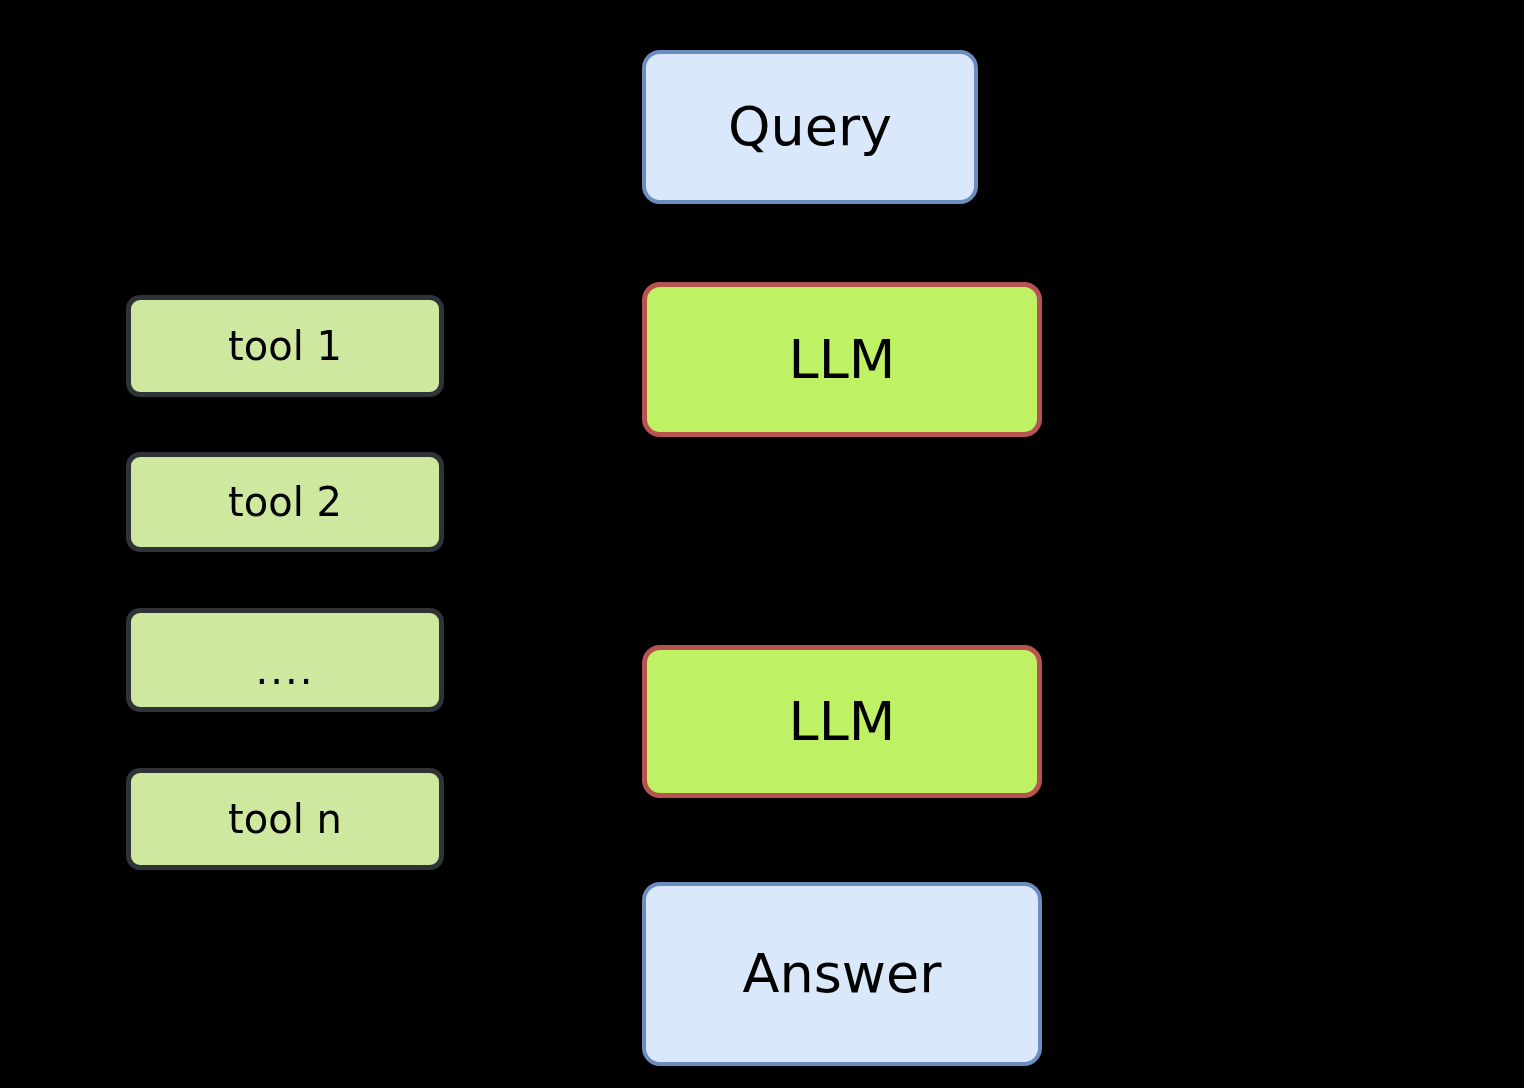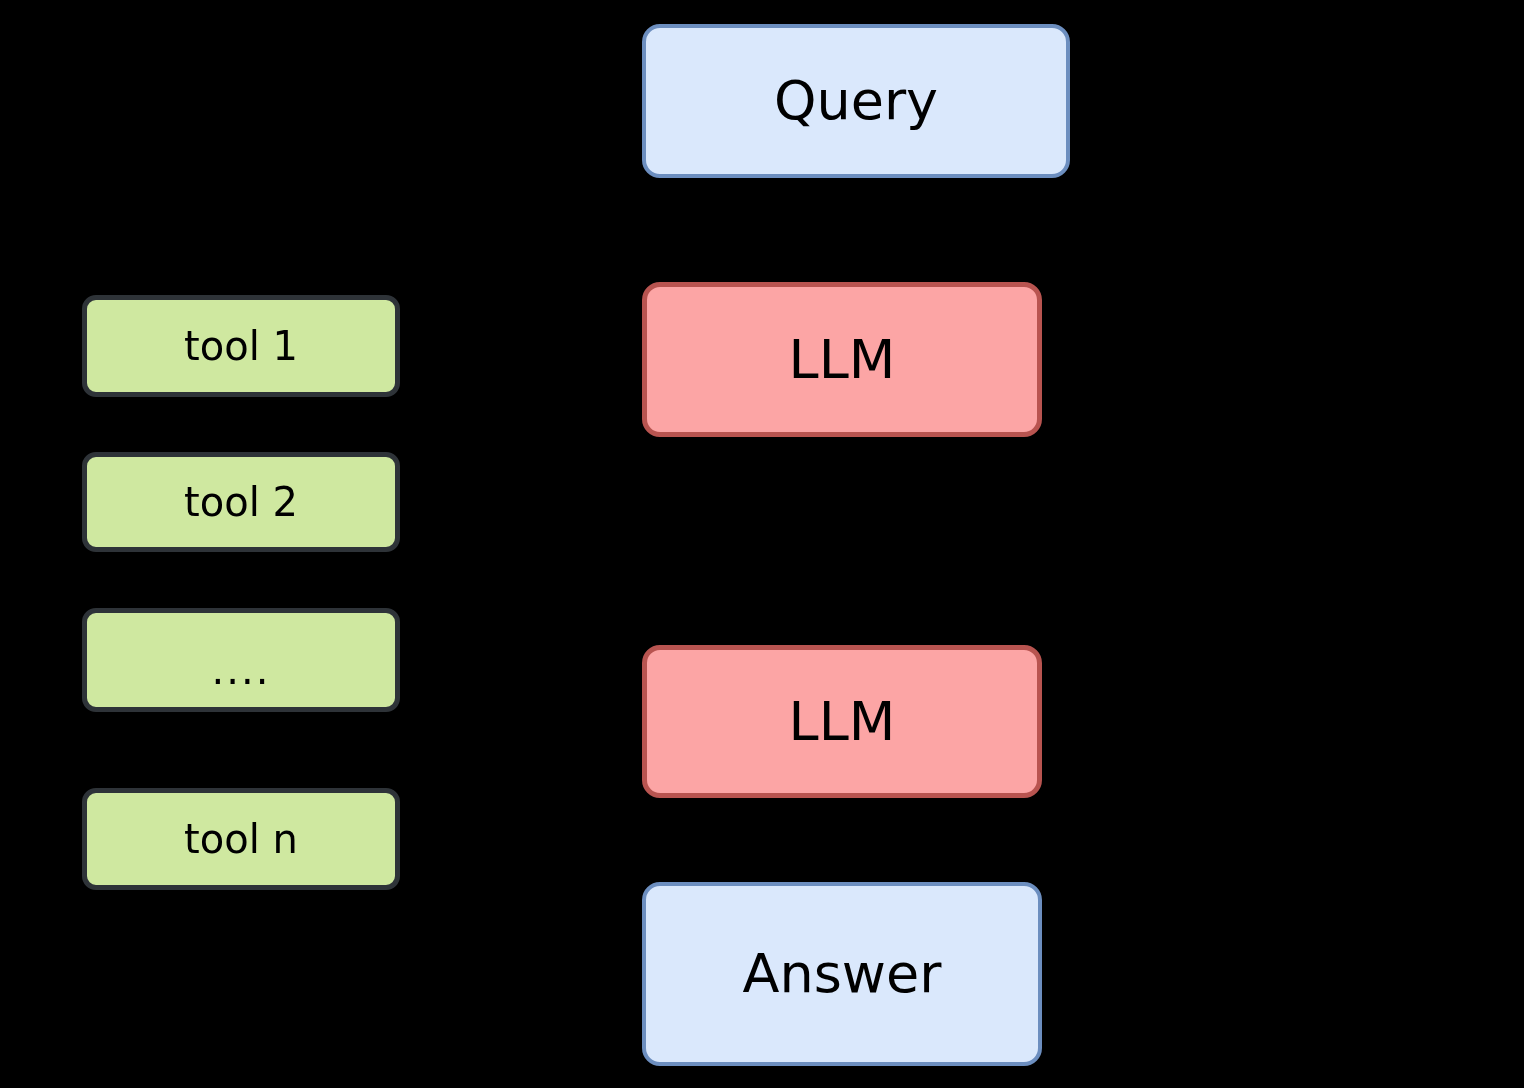--- a/index.html
+++ b/index.html
@@ -39,53 +39,54 @@
   .node.io {
     background: #dae8fc;
     border-color: #6c8ebf;
     border-width: 4px;
     border-radius: 18px;
     font-size: 54px;
   }
 
   
   .node.model {
-    background: #fca5a5;
+    background: #bef264;
     border-color: #b85450;
     border-width: 5px;
     border-radius: 18px;
     font-size: 54px;
   }
 
   
   .node.tool {
     background: #cfe8a0;
     border-color: #2e3338;
     border-width: 5px;
     border-radius: 14px;
     font-size: 40px;
+    margin-left: 44px;
   }
 
   
   .node.tool.ellipsis .node-label {
     font-size: 40px;
     letter-spacing: 2px;
     transform: translateY(10px);
   }
 
   
-  #node-query   { left: 642px; top: 24px;  width: 428px; height: 154px; }
+  #node-query   { left: 642px; top: 50px;  width: 336px; height: 154px; }
   #node-llm-1   { left: 642px; top: 282px; width: 400px; height: 155px; }
   #node-llm-2   { left: 642px; top: 645px; width: 400px; height: 153px; }
   #node-answer  { left: 642px; top: 882px; width: 400px; height: 184px; }
 
   #node-tool-1  { left: 82px;  top: 295px; width: 318px; height: 102px; }
   #node-tool-2  { left: 82px;  top: 452px; width: 318px; height: 100px; }
   #node-tool-3  { left: 82px;  top: 608px; width: 318px; height: 104px; }
-  #node-tool-4  { left: 82px;  top: 788px; width: 318px; height: 102px; }
+  #node-tool-4  { left: 82px;  top: 768px; width: 318px; height: 102px; }
 </style>
 </head>
 <body>
 
 <div id="canvas">
 
   <div class="node io" id="node-query">
     <span class="node-label">Query</span>
   </div>
 

